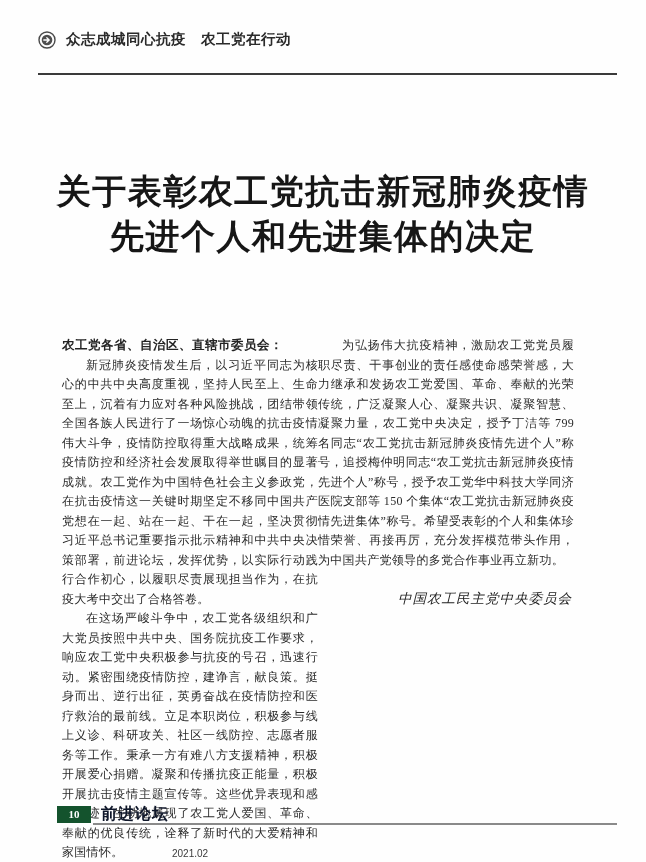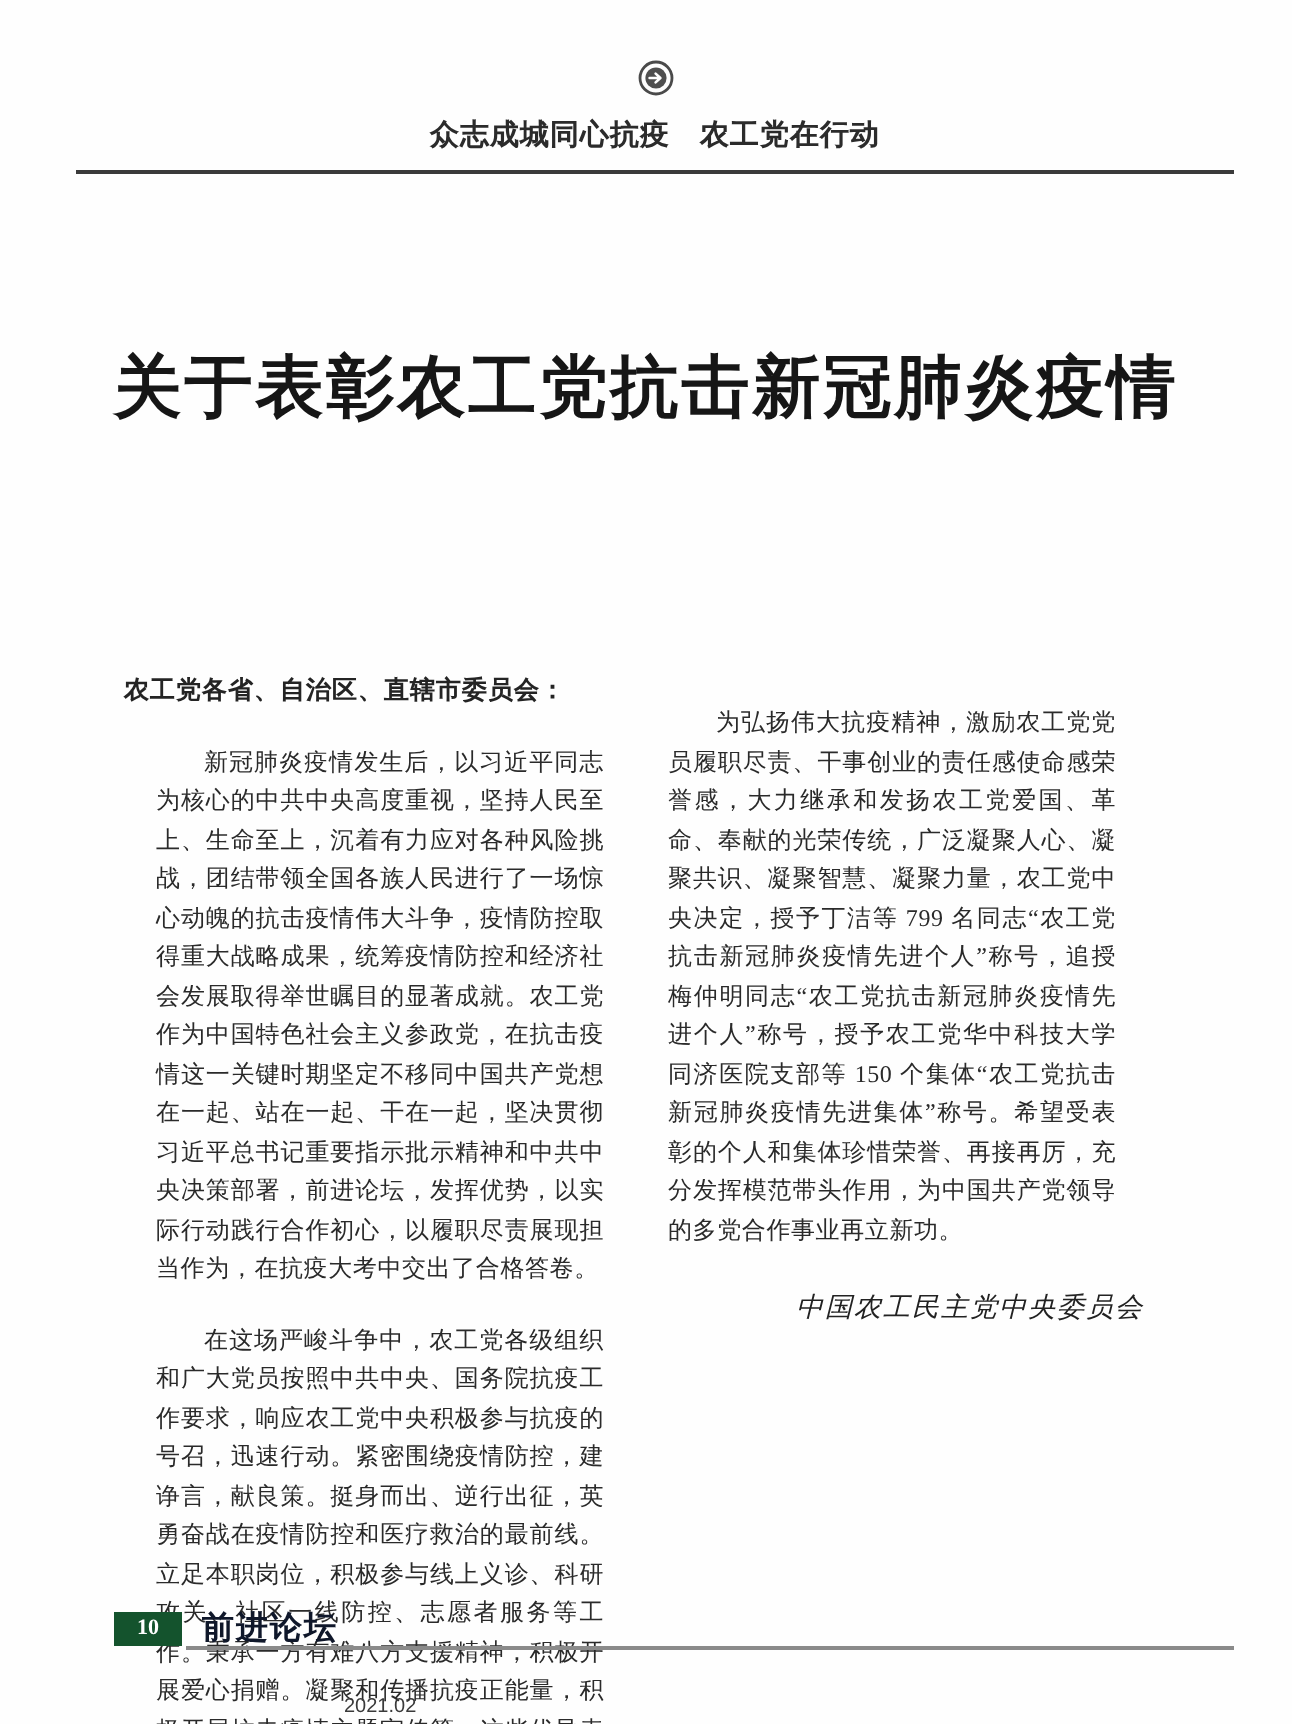--- a/index.html
+++ b/index.html
@@ -14,40 +14,39 @@
     position: relative;
     width: 646px; height: 862px;
     background: #fefefe;
   }
 
   
   .running-head {
     position: absolute;
     left: 38px; top: 30px; width: 579px;
     display: flex; align-items: center; gap: 10px;
-    padding-bottom: 8px;
+    padding-bottom: 24px;
     border-bottom: 2px solid #3a3a3a;
-    flex-direction: column;
   }
   .head-icon { width: 18px; height: 18px; flex: 0 0 auto; }
   .running-head-text {
     font-family: "Liberation Sans", "DejaVu Sans", sans-serif;
     font-weight: bold;
     font-size: 14.5px;
     color: #2b2b2b;
     letter-spacing: 0.5px;
     white-space: pre;
   }
 
   
   .doc-title {
     position: absolute;
     left: 0; top: 172px; width: 646px;
     text-align: center;
-    font-family: Liberation Sans, sans-serif;
+    font-family: Liberation Mono, monospace;
     font-weight: bold;
     font-size: 34px;
     line-height: 45px;
     color: #161616;
     letter-spacing: 1.5px;
   }
 
   
   .body-columns {
     position: absolute;
@@ -57,21 +56,21 @@
   .col { width: 256px; flex: 0 0 256px; }
   .salutation {
     font-family: "Liberation Sans", "DejaVu Sans", sans-serif;
     font-weight: bold;
     font-size: 12.5px;
     line-height: 19.5px;
     color: #242424;
     letter-spacing: 0.5px;
   }
   .para {
-    margin: 16px;
+    margin: 0;
     font-size: 12px;
     line-height: 19.5px;
     text-align: justify;
     text-indent: 2em;
     color: #2a2a2a;
     letter-spacing: 0.3px;
   }
   .signature { margin-top: 18px; font-family: Liberation Serif, serif; }
   .sig-org, .sig-date {
     font-style: italic;
@@ -126,20 +125,21 @@
         <circle cx="9" cy="9" r="8" fill="none" stroke="#4a4a4a" stroke-width="1.4"></circle>
         <circle cx="9" cy="9" r="5.3" fill="#4f4f4f"></circle>
         <path d="M5.8 9 H11 M8.8 6.8 L11.2 9 L8.8 11.2" fill="none" stroke="#ffffff" stroke-width="1.3" stroke-linecap="round" stroke-linejoin="round"></path>
       </svg>
     </span>
     <span class="running-head-text">众志成城同心抗疫　农工党在行动</span>
   </div>
 
   <div class="doc-title">
     <div>关于表彰农工党抗击新冠肺炎疫情</div>
+    <div>先进个人和先进集体的决定</div>
   </div>
 
   <div class="body-columns">
     <div class="col">
       <div class="salutation">农工党各省、自治区、直辖市委员会：</div>
       <p class="para">新冠肺炎疫情发生后，以习近平同志为核心的中共中央高度重视，坚持人民至上、生命至上，沉着有力应对各种风险挑战，团结带领全国各族人民进行了一场惊心动魄的抗击疫情伟大斗争，疫情防控取得重大战略成果，统筹疫情防控和经济社会发展取得举世瞩目的显著成就。农工党作为中国特色社会主义参政党，在抗击疫情这一关键时期坚定不移同中国共产党想在一起、站在一起、干在一起，坚决贯彻习近平总书记重要指示批示精神和中共中央决策部署，前进论坛，发挥优势，以实际行动践行合作初心，以履职尽责展现担当作为，在抗疫大考中交出了合格答卷。</p>
       <p class="para">在这场严峻斗争中，农工党各级组织和广大党员按照中共中央、国务院抗疫工作要求，响应农工党中央积极参与抗疫的号召，迅速行动。紧密围绕疫情防控，建诤言，献良策。挺身而出、逆行出征，英勇奋战在疫情防控和医疗救治的最前线。立足本职岗位，积极参与线上义诊、科研攻关、社区一线防控、志愿者服务等工作。秉承一方有难八方支援精神，积极开展爱心捐赠。凝聚和传播抗疫正能量，积极开展抗击疫情主题宣传等。这些优异表现和感人事迹，生动地展现了农工党人爱国、革命、奉献的优良传统，诠释了新时代的大爱精神和家国情怀。</p>
     </div>
     <div class="col">
       <p class="para">为弘扬伟大抗疫精神，激励农工党党员履职尽责、干事创业的责任感使命感荣誉感，大力继承和发扬农工党爱国、革命、奉献的光荣传统，广泛凝聚人心、凝聚共识、凝聚智慧、凝聚力量，农工党中央决定，授予丁洁等 799 名同志“农工党抗击新冠肺炎疫情先进个人”称号，追授梅仲明同志“农工党抗击新冠肺炎疫情先进个人”称号，授予农工党华中科技大学同济医院支部等 150 个集体“农工党抗击新冠肺炎疫情先进集体”称号。希望受表彰的个人和集体珍惜荣誉、再接再厉，充分发挥模范带头作用，为中国共产党领导的多党合作事业再立新功。</p>

